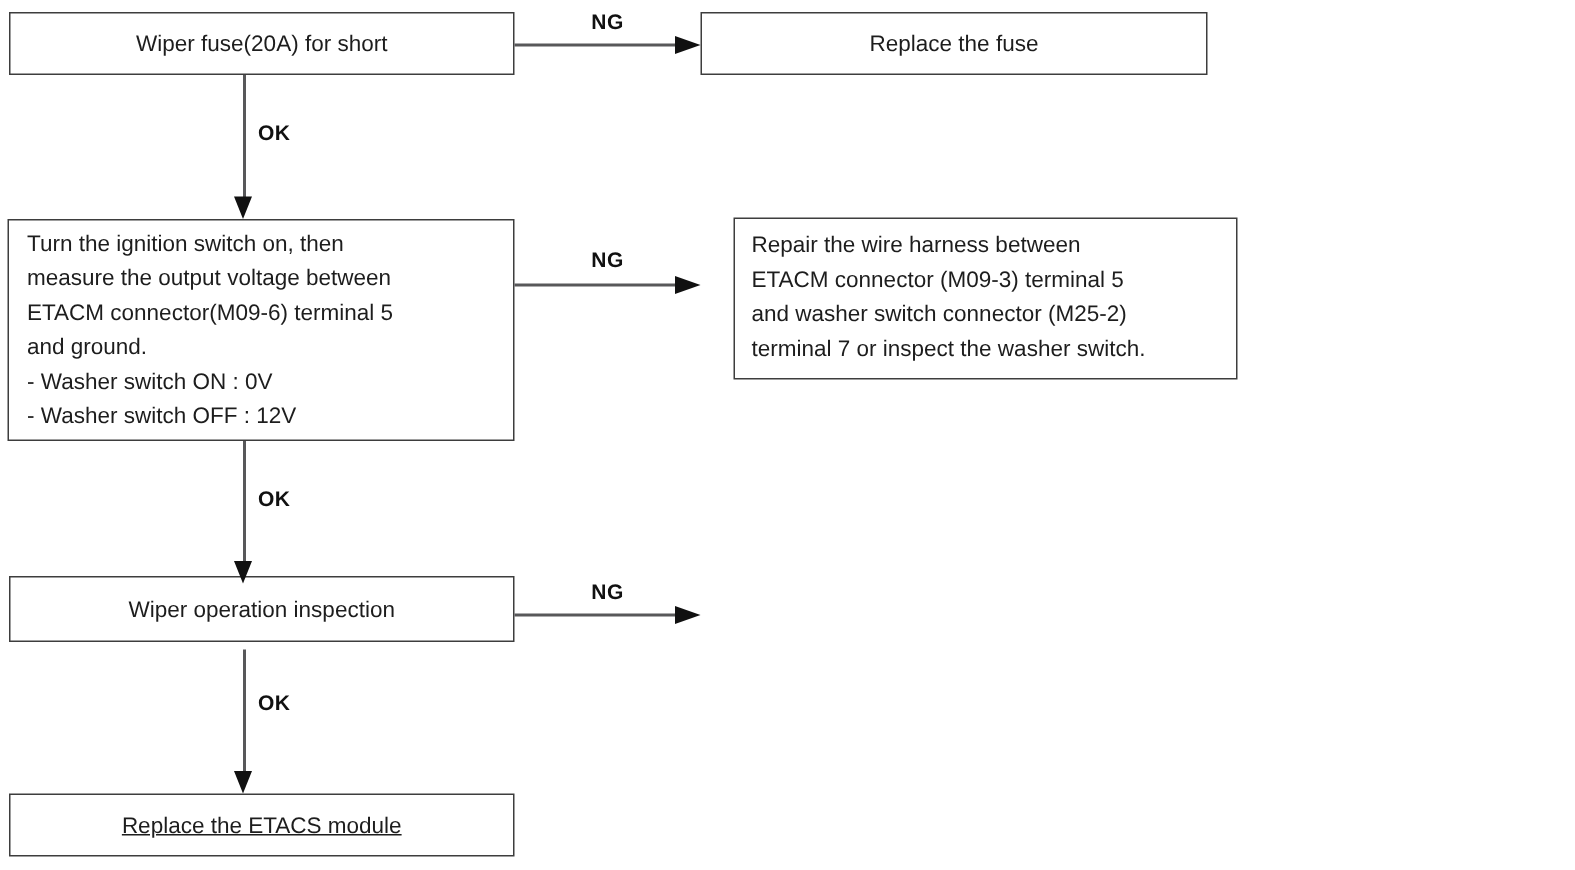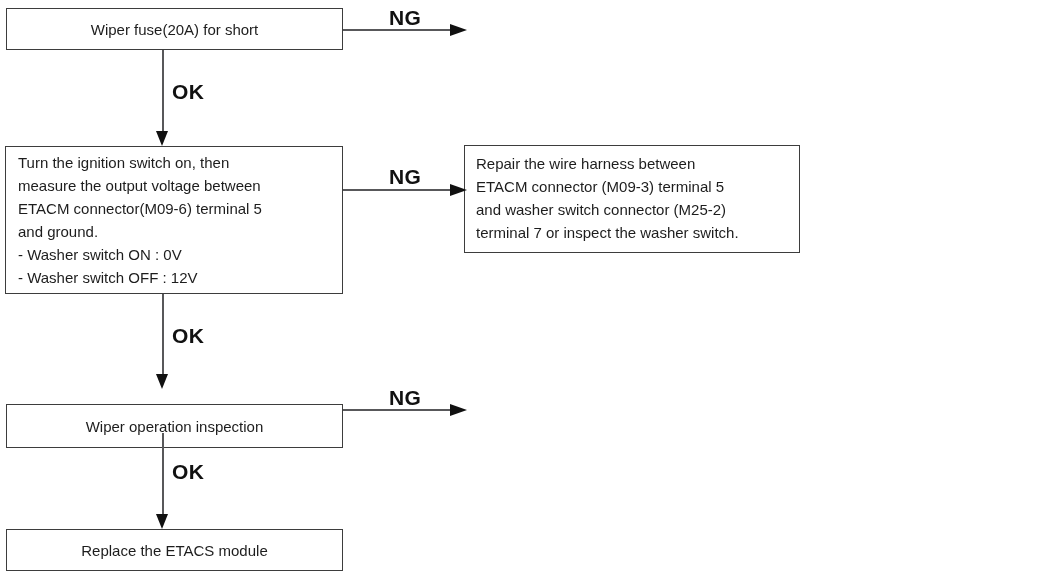--- a/index.html
+++ b/index.html
@@ -35,24 +35,24 @@
   .node.multiline {
     white-space: pre-line;
   }
   .node.leftalign {
     text-align: left;
   }
   
   #n-check-fuse      { left: 6px;   top: 8px;   width: 337px; height: 42px; }
   #n-replace-fuse    { left: 467px; top: 8px;   width: 338px; height: 42px; }
   #n-measure-voltage { left: 5px;   top: 146px; width: 338px; height: 148px; padding: 4px 10px 0 12px; }
-  #n-repair-harness  { left: 464px; top: 145px; width: 336px; height: 108px; padding: 6px 8px 0 11px; }
-  #n-wiper-inspect   { left: 6px;   top: 404px; width: 337px; height: 44px; }
+  #n-repair-harness  { left: 489px; top: 145px; width: 336px; height: 108px; padding: 6px 8px 0 11px; }
+  #n-wiper-inspect   { left: 6px;   top: 384px; width: 337px; height: 44px; }
   #n-refer-above     { left: 467px; top: 383px; width: 338px; height: 60px; }
-  #n-replace-etacs   { left: 6px;   top: 529px; width: 337px; height: 42px; }
+  #n-replace-etacs   { left: 6px;   top: 529px; width: 337px; height: 42px; text-decoration: underline; }
 
   
   .hline {
     position: absolute;
     height: 2px;
     background: #58585a;
   }
   .vline {
     position: absolute;
     width: 2px;
@@ -83,21 +83,21 @@
   #a-ng1 { left: 450px; top: 24px; }
   #a-ng2 { left: 450px; top: 184px; }
   #a-ng3 { left: 450px; top: 404px; }
   #a-ok1 { left: 156px; top: 131px; }
   #a-ok2 { left: 156px; top: 374px; }
   #a-ok3 { left: 156px; top: 514px; }
 
   
   .edge-label {
     position: absolute;
-    font-size: 21px;
+    font-size: 14px;
     font-weight: bold;
     color: #111111;
     letter-spacing: 0.3px;
   }
   .edge-label.ng {
     left: 343px;
     width: 124px;
     text-align: center;
   }
   #t-ng1 { top: 6px; }
@@ -107,20 +107,21 @@
   #t-ok2 { left: 172px; top: 324px; }
   #t-ok3 { left: 172px; top: 460px; }
 </style>
 </head>
 <body>
 
 <div class="canvas">
 
   <div class="node centered" id="n-check-fuse">Wiper fuse(20A) for short</div>
 
+  <div class="node centered" id="n-replace-fuse">Replace the fuse</div>
 
   <div class="node multiline leftalign" id="n-measure-voltage">Turn the ignition switch on, then
 measure the output voltage between
 ETACM connector(M09-6) terminal 5
 and ground.
 - Washer switch ON : 0V
 - Washer switch OFF : 12V</div>
 
   <div class="node multiline leftalign" id="n-repair-harness">Repair the wire harness between
 ETACM connector (M09-3) terminal 5

